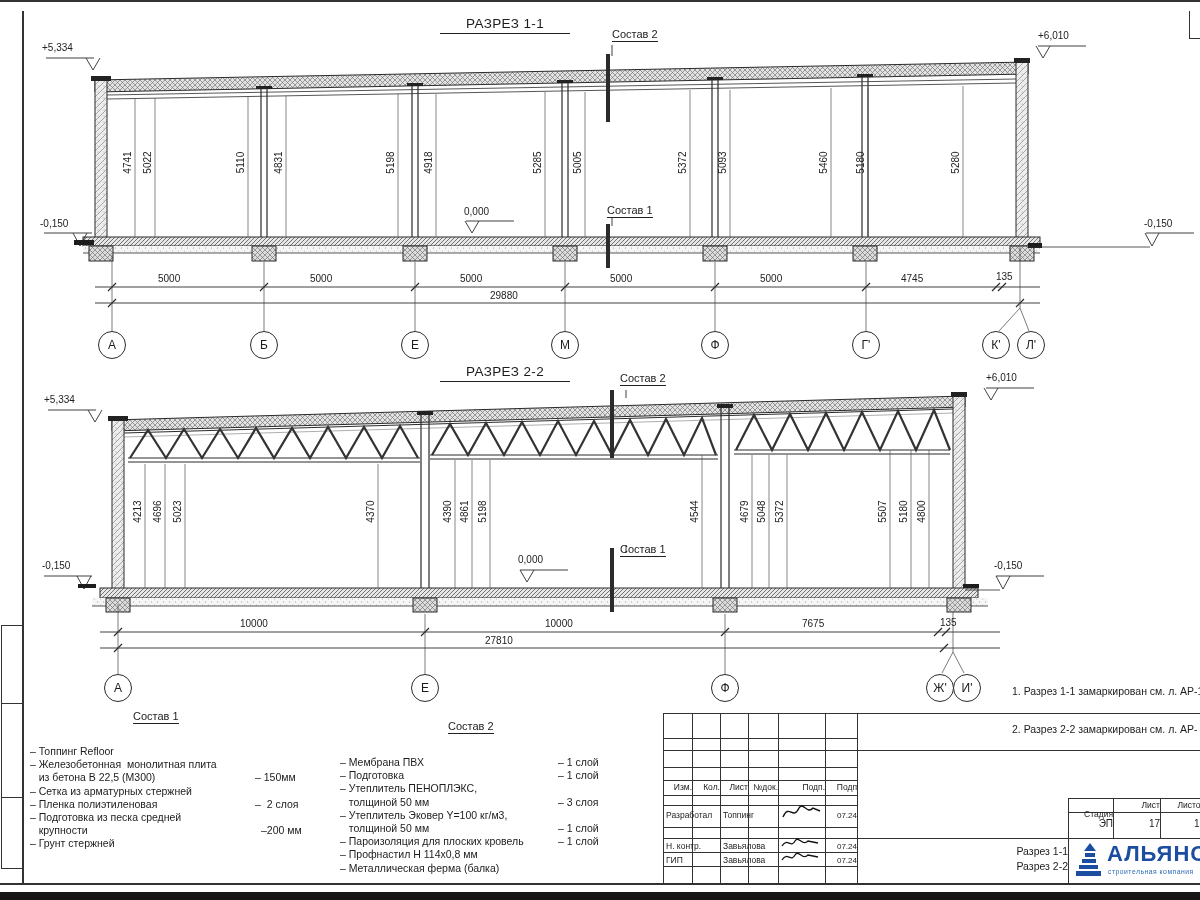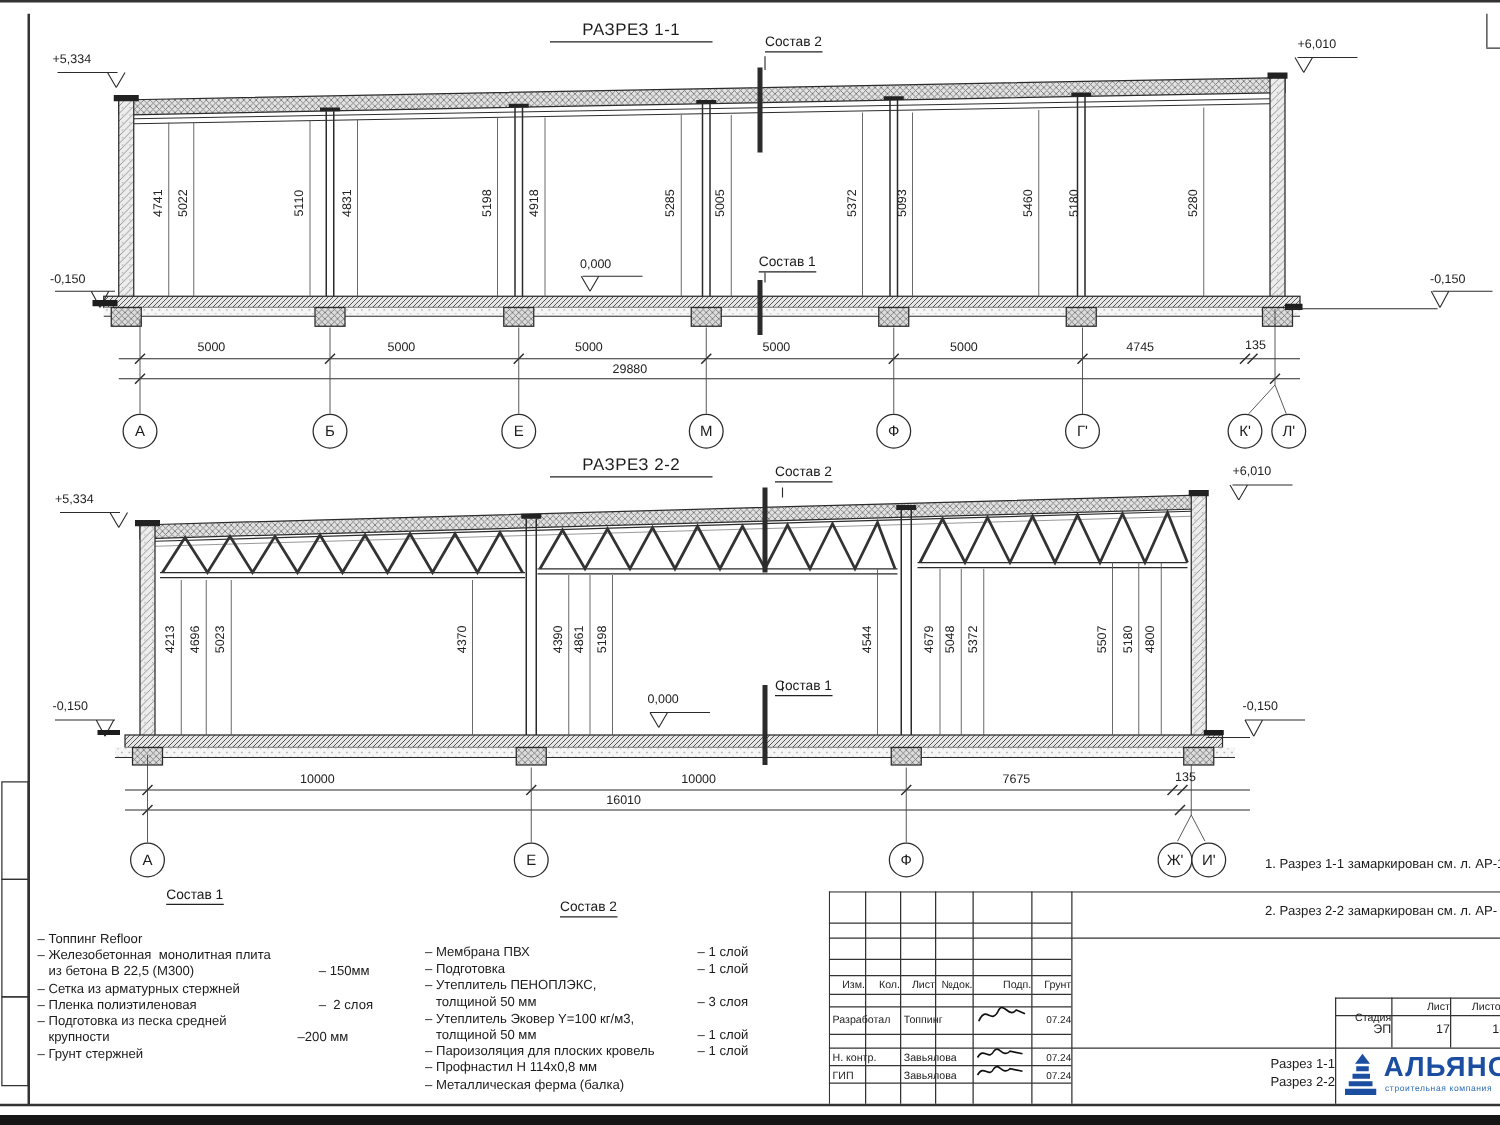--- a/index.html
+++ b/index.html
@@ -202,21 +202,21 @@
 <div class="vdim" style="left:739px;top:506px">5048</div>
 <div class="vdim" style="left:757px;top:506px">5372</div>
 <div class="vdim" style="left:860px;top:506px">5507</div>
 <div class="vdim" style="left:881px;top:506px">5180</div>
 <div class="vdim" style="left:899px;top:506px">4800</div>
 
 <div class="dim" style="left:240px;top:618px;width:60px">10000</div>
 <div class="dim" style="left:545px;top:618px;width:60px">10000</div>
 <div class="dim" style="left:802px;top:618px;width:60px">7675</div>
 <div class="dim" style="left:940px;top:617px;width:34px">135</div>
-<div class="dim" style="left:485px;top:635px;width:60px">16010</div>
+<div class="dim" style="left:485px;top:635px;width:60px">27810</div>
 
 <div class="axis" style="left:104px;top:674px">А</div>
 <div class="axis" style="left:411px;top:674px">Е</div>
 <div class="axis" style="left:711px;top:674px">Ф</div>
 <div class="axis" style="left:926px;top:674px">Ж'</div>
 <div class="axis" style="left:953px;top:674px">И'</div>
 
 <div class="t" style="left:1012px;top:660px;width:188px;overflow:hidden">
   <div>1. Разрез 1-1 замаркирован см. л. АР-15</div>
   <div>2. Разрез 2-2 замаркирован см. л. АР-</div>
@@ -224,21 +224,21 @@
 
 <div class="leg" style="left:30px;top:703px;width:310px">
   <div class="cutlbl" style="left:103px;top:7px">Состав 1</div>
   <div style="position:absolute;left:0;top:42px;width:310px">
     <div class="row"><span>– Топпинг Refloor</span><span class="lv" style="left:225px"></span></div>
     <div class="row"><span>– Железобетонная  монолитная плита</span><span class="lv" style="left:225px"></span></div>
     <div class="row"><span>   из бетона В 22,5 (М300)</span><span class="lv" style="left:225px">– 150мм</span></div>
     <div class="row"><span>– Сетка из арматурных стержней</span><span class="lv" style="left:225px"></span></div>
     <div class="row"><span>– Пленка полиэтиленовая</span><span class="lv" style="left:225px">–  2 слоя</span></div>
     <div class="row"><span>– Подготовка из песка средней</span><span class="lv" style="left:225px"></span></div>
-    <div class="row"><span>   крупности</span><span class="lv" style="left:208px">–200 мм</span></div>
+    <div class="row"><span>   крупности</span><span class="lv" style="left:231px">–200 мм</span></div>
     <div class="row"><span>– Грунт стержней</span><span class="lv" style="left:225px"></span></div>
   </div>
 </div>
 
 <div class="leg" style="left:340px;top:714px;width:300px">
   <div class="cutlbl" style="left:108px;top:6px">Состав 2</div>
   <div style="position:absolute;left:0;top:42px;width:300px">
     <div class="row"><span>– Мембрана ПВХ</span><span class="lv" style="left:218px">– 1 слой</span></div>
     <div class="row"><span>– Подготовка</span><span class="lv" style="left:218px">– 1 слой</span></div>
     <div class="row"><span>– Утеплитель ПЕНОПЛЭКС,</span><span class="lv" style="left:218px"></span></div>
@@ -275,21 +275,21 @@
   <div class="hl" style="left:0;top:139px;width:194px"></div>
   <div class="hl" style="left:0;top:153px;width:194px"></div>
   <div class="hl" style="left:405px;top:85px;width:132px"></div>
   <div class="hl" style="left:405px;top:99px;width:132px"></div>
 
   <div class="tb tbc" style="left:0;top:69px;width:29px">Изм.</div>
   <div class="tb tbc" style="left:29px;top:69px;width:28px">Кол.</div>
   <div class="tb tbc" style="left:57px;top:69px;width:28px">Лист</div>
   <div class="tb tbc" style="left:85px;top:69px;width:30px">№док.</div>
   <div class="tb tbc" style="left:115px;top:69px;width:47px">Подп.</div>
-  <div class="tb tbc" style="left:162px;top:69px;width:32px">Грунт</div>
+  <div class="tb tbc" style="left:162px;top:69px;width:32px">Подп</div>
 
   <div class="tb" style="left:3px;top:97px">Разработал</div>
   <div class="tb" style="left:60px;top:97px">Топпинг</div>
   <div class="tb tbc" style="left:162px;top:98px;width:32px;font-size:8px">07.24</div>
   <div class="tb" style="left:3px;top:128px">Н. контр.</div>
   <div class="tb" style="left:60px;top:128px">Завьялова</div>
   <div class="tb tbc" style="left:162px;top:129px;width:32px;font-size:8px">07.24</div>
   <div class="tb" style="left:3px;top:142px">ГИП</div>
   <div class="tb" style="left:60px;top:142px">Завьялова</div>
   <div class="tb tbc" style="left:162px;top:143px;width:32px;font-size:8px">07.24</div>

